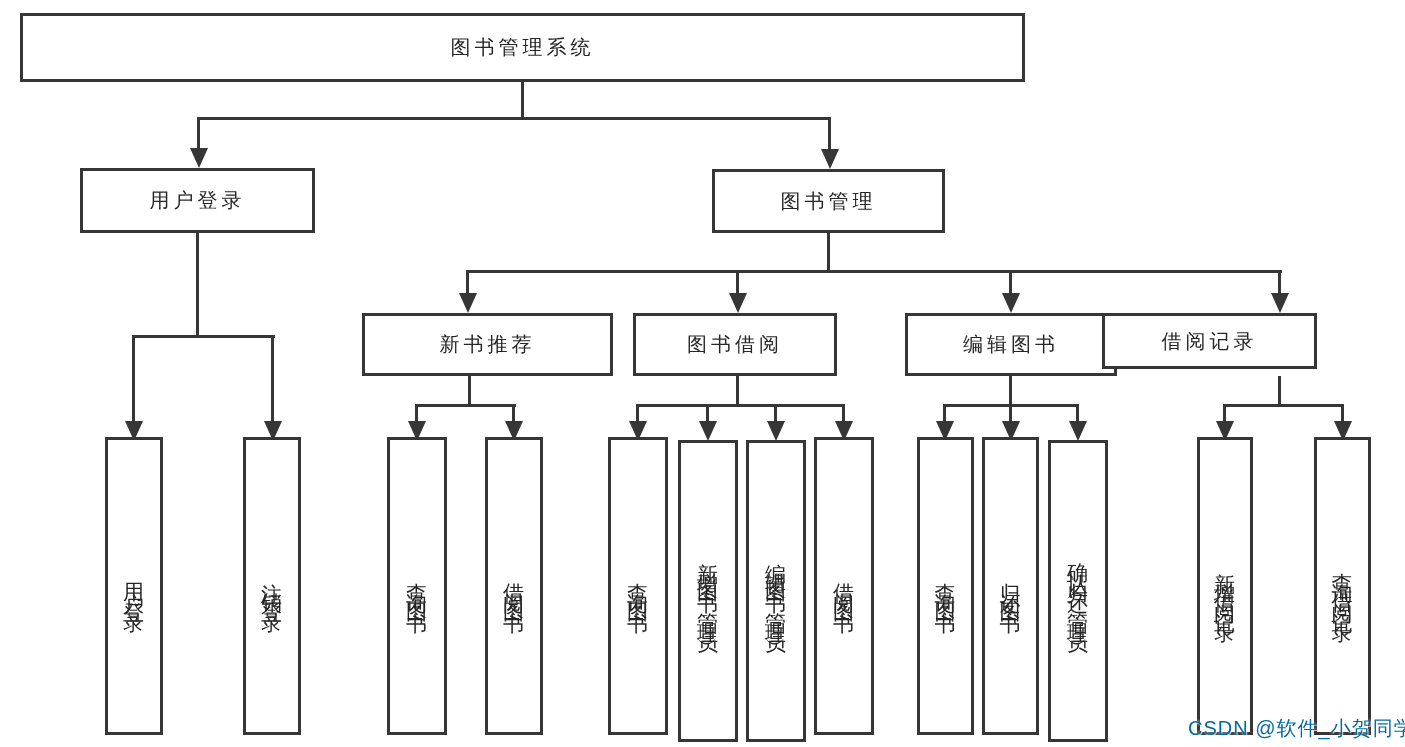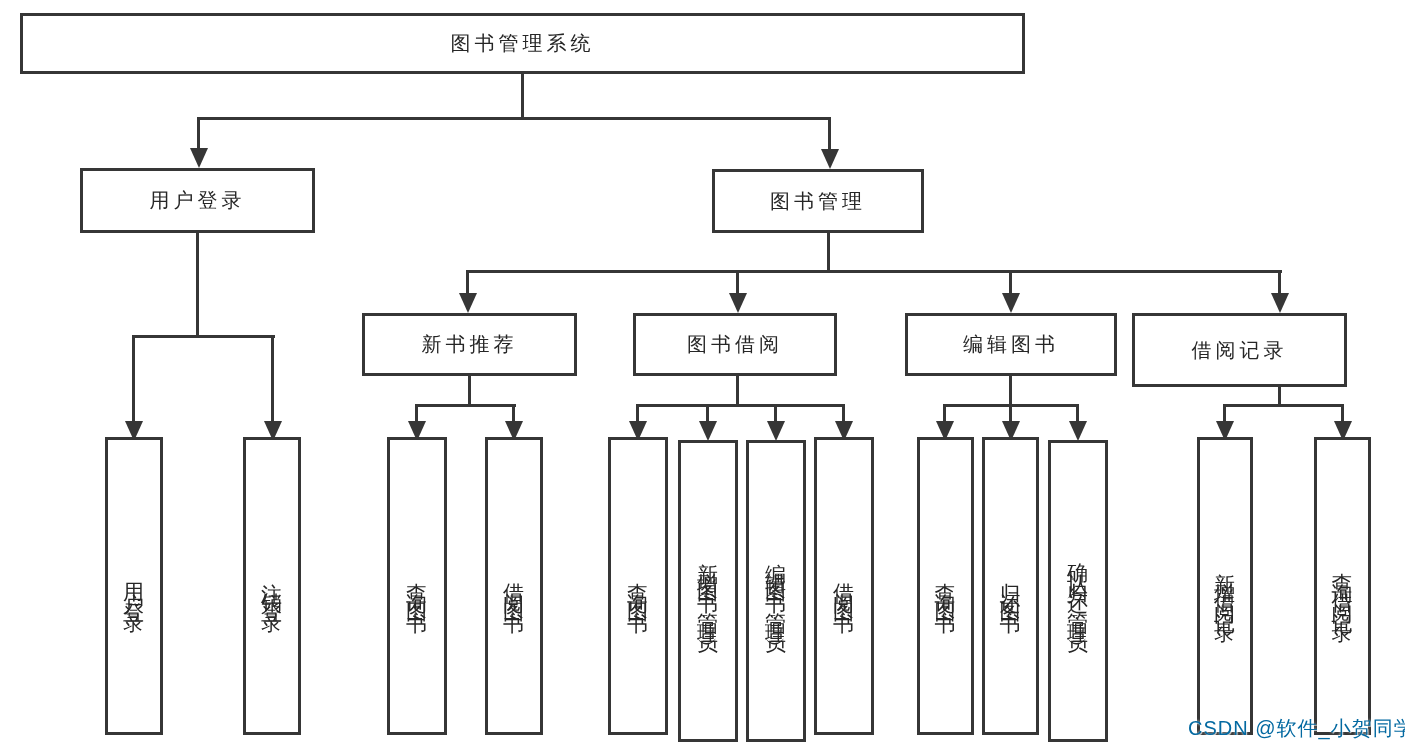--- a/index.html
+++ b/index.html
@@ -125,41 +125,41 @@
 
   <div class="connector-group">
     <div class="vline" style="left:1278px;top:376px;height:30px"></div>
     <div class="hline" style="left:1223px;top:404px;width:121px"></div>
     <div class="vline" style="left:1223px;top:404px;height:24px"></div>
     <div class="vline" style="left:1341px;top:404px;height:24px"></div>
     <div class="arrowhead" style="left:1216px;top:421px"></div>
     <div class="arrowhead" style="left:1334px;top:421px"></div>
   </div>
 
-  <div class="box" style="left:20px;top:13px;width:1005px;height:61px">
+  <div class="box" style="left:20px;top:13px;width:1005px;height:69px">
     <span class="htext">图书管理系统</span>
   </div>
 
   <div class="box" style="left:80px;top:168px;width:235px;height:65px">
     <span class="htext">用户登录</span>
   </div>
-  <div class="box" style="left:712px;top:169px;width:212px;height:64px">
+  <div class="box" style="left:712px;top:169px;width:233px;height:64px">
     <span class="htext">图书管理</span>
   </div>
 
-  <div class="box" style="left:362px;top:313px;width:215px;height:63px">
+  <div class="box" style="left:362px;top:313px;width:251px;height:63px">
     <span class="htext">新书推荐</span>
   </div>
   <div class="box" style="left:633px;top:313px;width:204px;height:63px">
     <span class="htext">图书借阅</span>
   </div>
   <div class="box" style="left:905px;top:313px;width:212px;height:63px">
     <span class="htext">编辑图书</span>
   </div>
-  <div class="box" style="left:1132px;top:313px;width:215px;height:74px">
+  <div class="box" style="left:1102px;top:313px;width:215px;height:56px">
     <span class="htext">借阅记录</span>
   </div>
 
   <div class="box" style="left:105px;top:437px;width:58px;height:298px">
     <span class="vtext">用户登录</span>
   </div>
   <div class="box" style="left:243px;top:437px;width:58px;height:298px">
     <span class="vtext">注销登录</span>
   </div>
 

